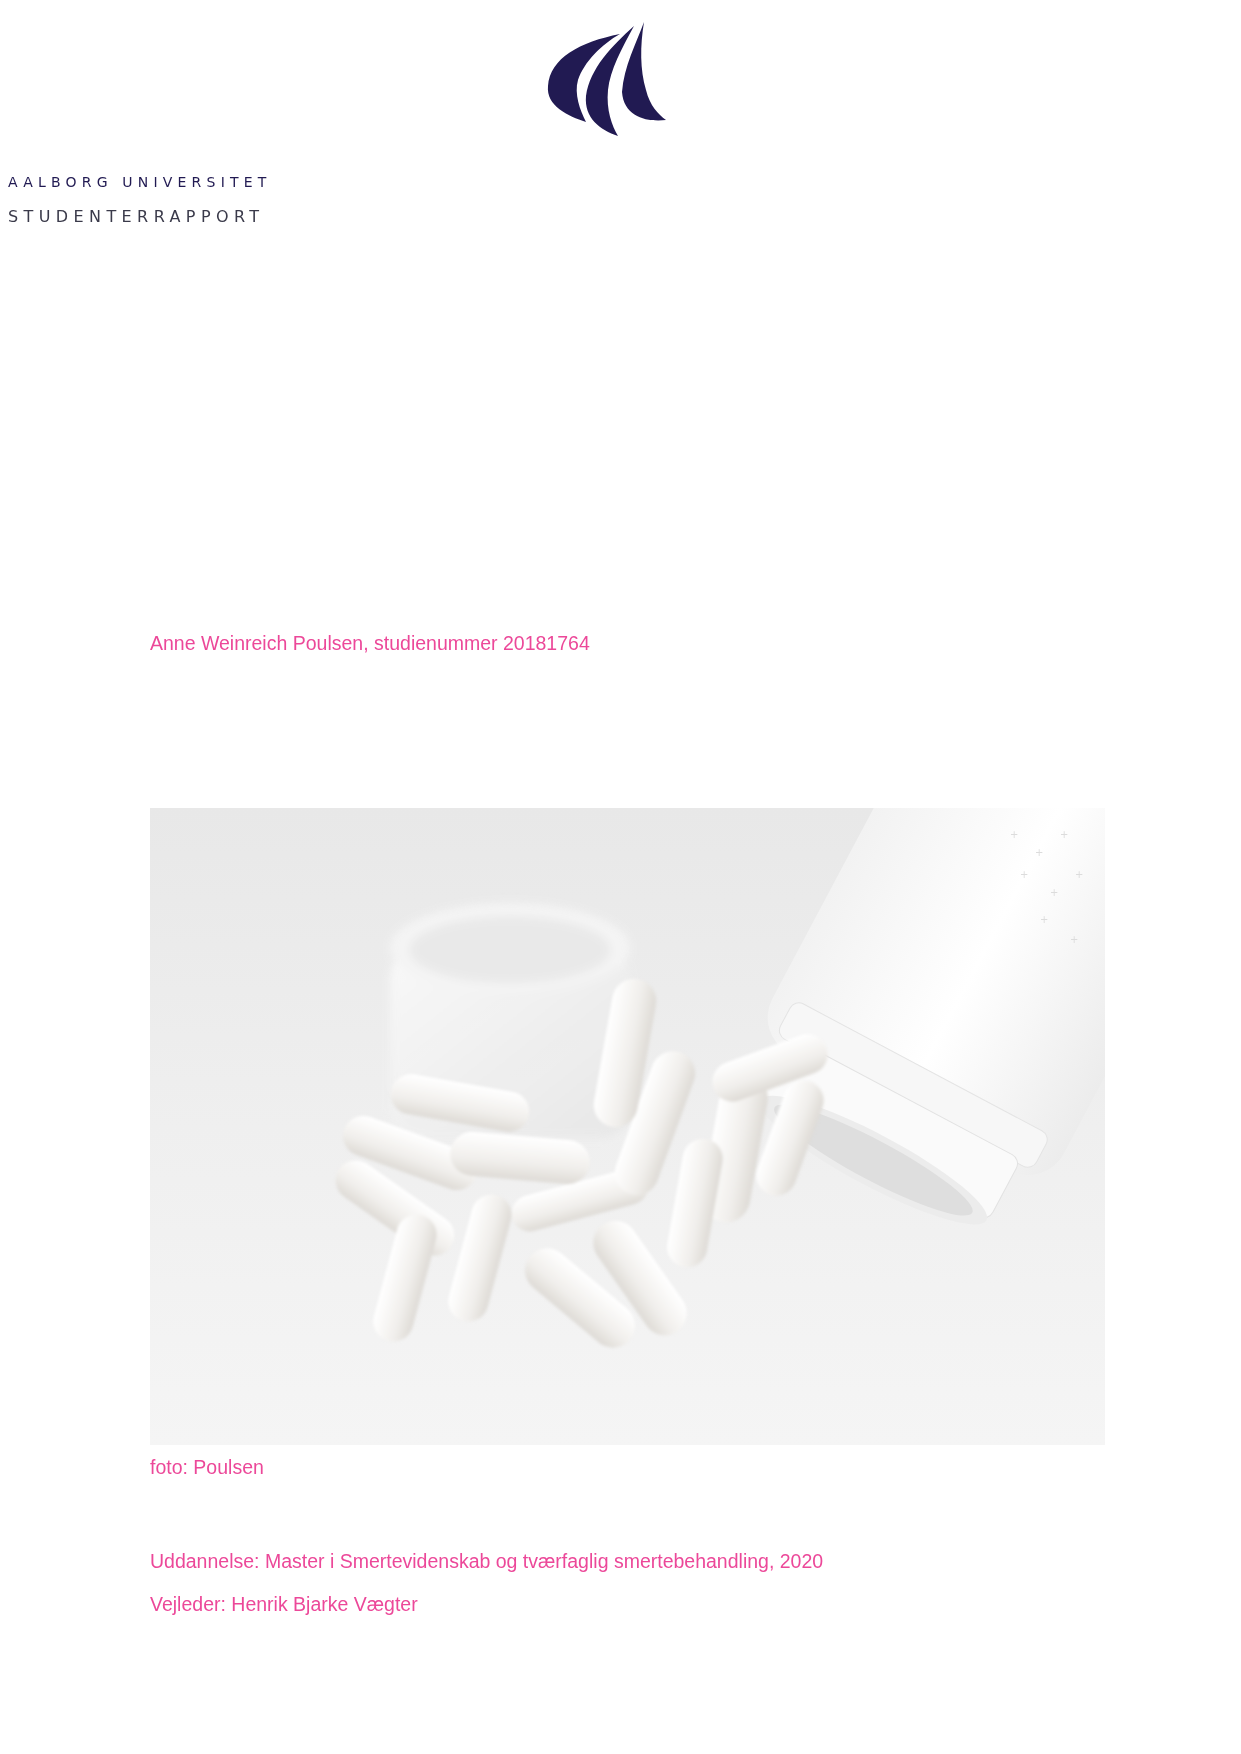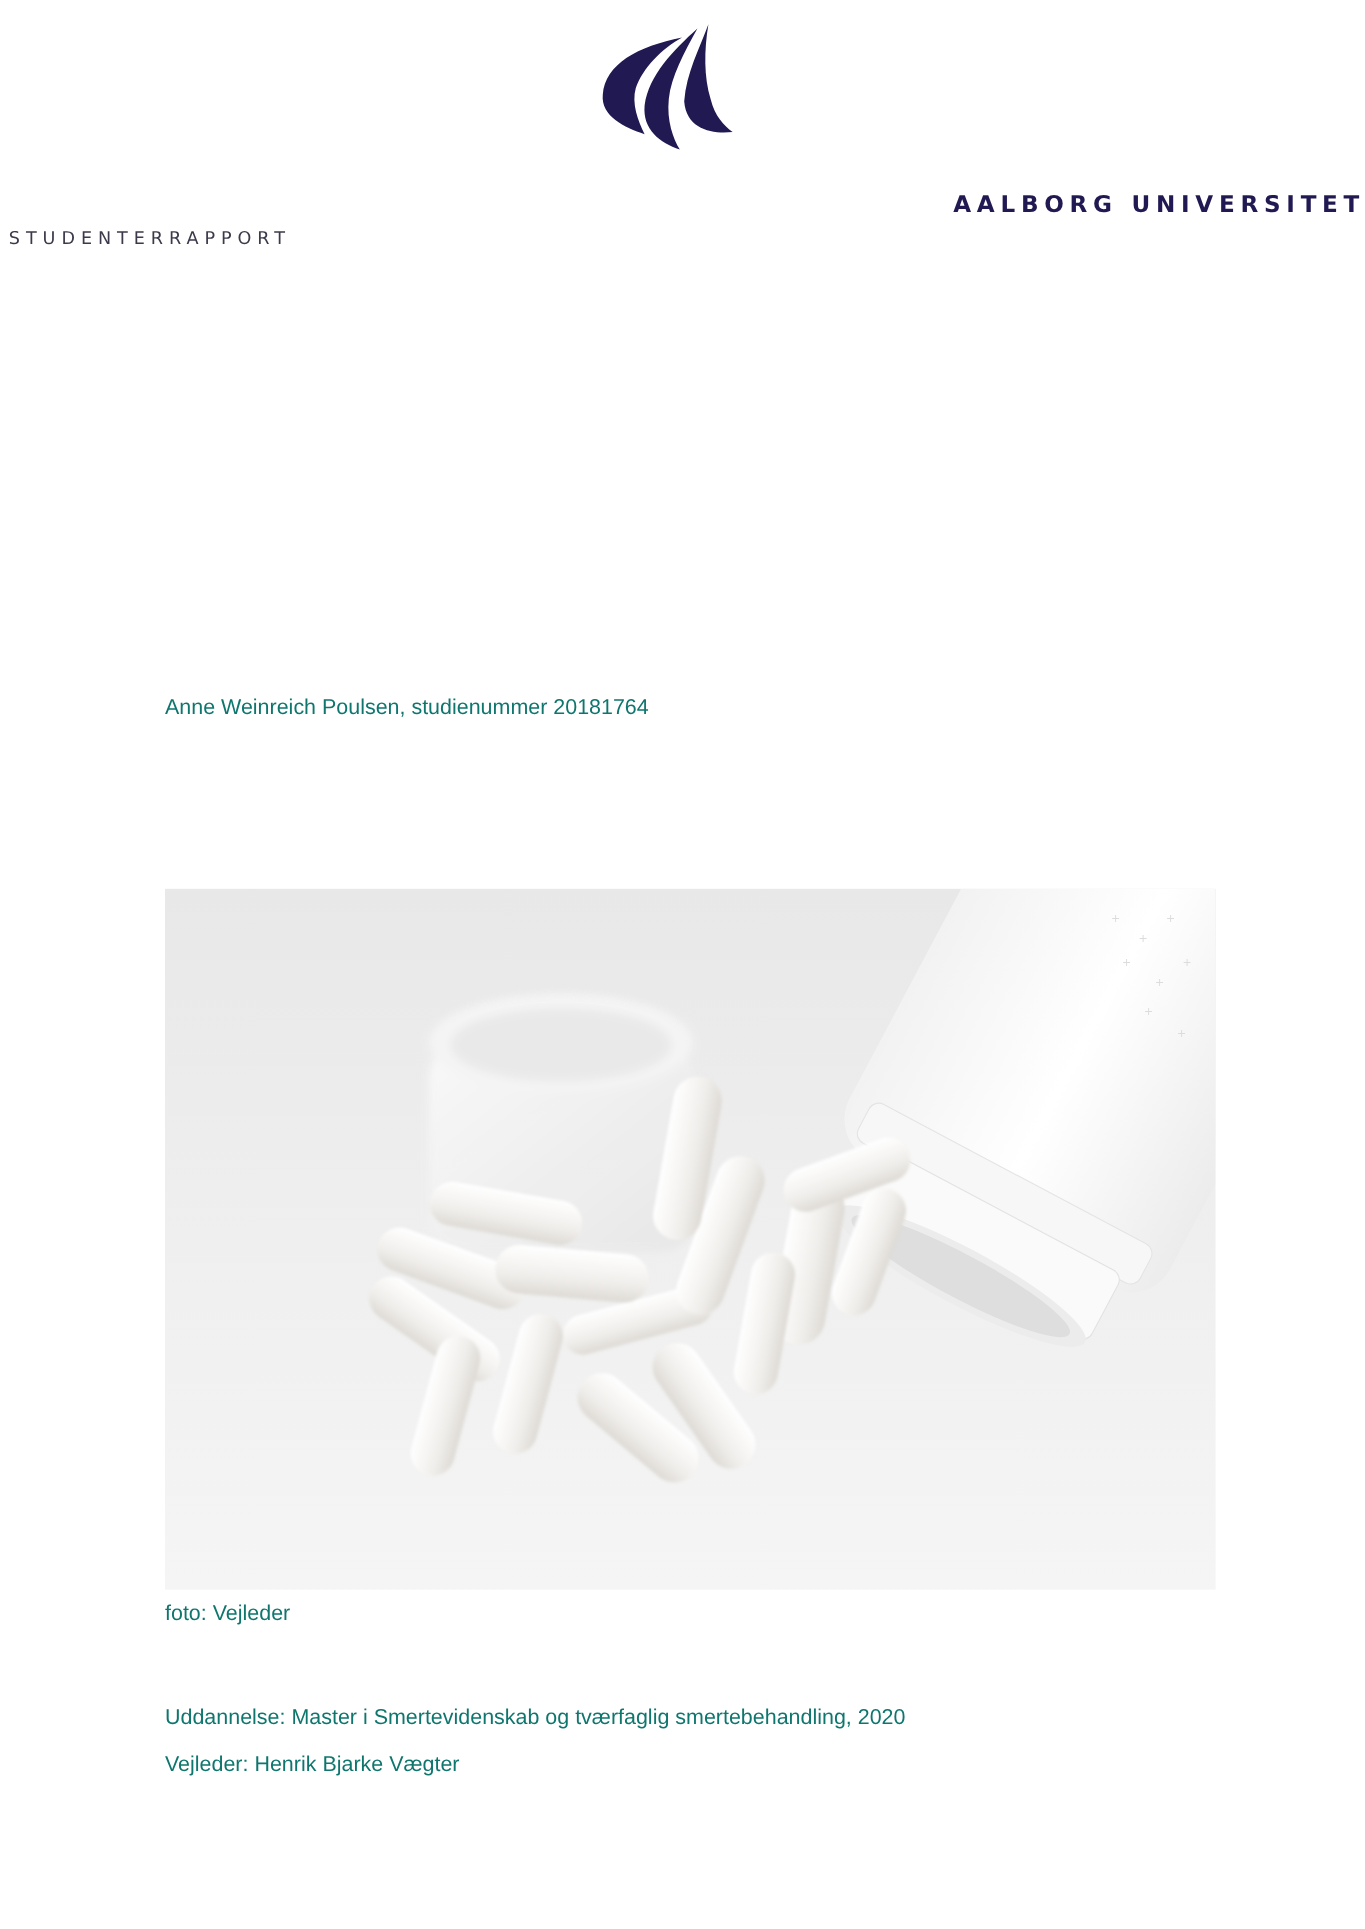--- a/index.html
+++ b/index.html
@@ -26,24 +26,24 @@
       left: 540px;
       top: 18px;
       width: 130px;
       height: 120px;
     }
     .logo-name {
       position: absolute;
       left: 0;
       width: 1241px;
       top: 174px;
-      text-align: right;
+      text-align: left;
       font-family: "DejaVu Sans", sans-serif;
-      font-weight: bold;
-      font-size: 21px;
+      font-weight: normal;
+      font-size: 14px;
       letter-spacing: 5.2px;
       color: #211a52;
       padding-left: 8px;
       box-sizing: border-box;
     }
     .logo-sub {
       position: absolute;
       left: 0;
       width: 1241px;
       top: 207px;
@@ -73,21 +73,21 @@
       display: block;
       white-space: nowrap;
     }
     
     .line {
       position: absolute;
       left: 150px;
       font-family: "Liberation Sans", sans-serif;
       font-size: 19.5px;
       line-height: 24px;
-      color: #0f766e;
+      color: #ec4899;
       white-space: nowrap;
     }
     .author-1 { top: 631px; }
     .author-2 { top: 690px; }
     .caption  { top: 1455px; }
     .education { top: 1513px; margin-top: 36px; }
     .supervisor { top: 1572px; margin-top: 20px; }
 
     
     .photo {
@@ -195,17 +195,17 @@
         <rect x="-65" y="-20" width="130" height="40" rx="20" fill="url(#pill)" transform="translate(330 450) rotate(-75)"></rect>
         <rect x="-65" y="-20" width="130" height="40" rx="20" fill="url(#pill)" transform="translate(255 470) rotate(-75)"></rect>
         <rect x="-65" y="-22" width="130" height="44" rx="22" fill="url(#pill)" transform="translate(430 490) rotate(40)"></rect>
         <rect x="-65" y="-22" width="130" height="44" rx="22" fill="url(#pill)" transform="translate(490 470) rotate(55)"></rect>
         <rect x="-60" y="-20" width="120" height="40" rx="20" fill="url(#pill)" transform="translate(640 330) rotate(-70)"></rect>
         <rect x="-60" y="-20" width="120" height="40" rx="20" fill="url(#pill)" transform="translate(620 260) rotate(-20)"></rect>
       </g>
     </svg>
   </div>
 
-  <div class="line caption">foto: Vejleder</div>
+  <div class="line caption">foto: Poulsen</div>
   <div class="line education">Uddannelse: Master i Smertevidenskab og tværfaglig smertebehandling, 2020</div>
   <div class="line supervisor">Vejleder: Henrik Bjarke Vægter</div>
 
 </div>
 
 </body></html>

